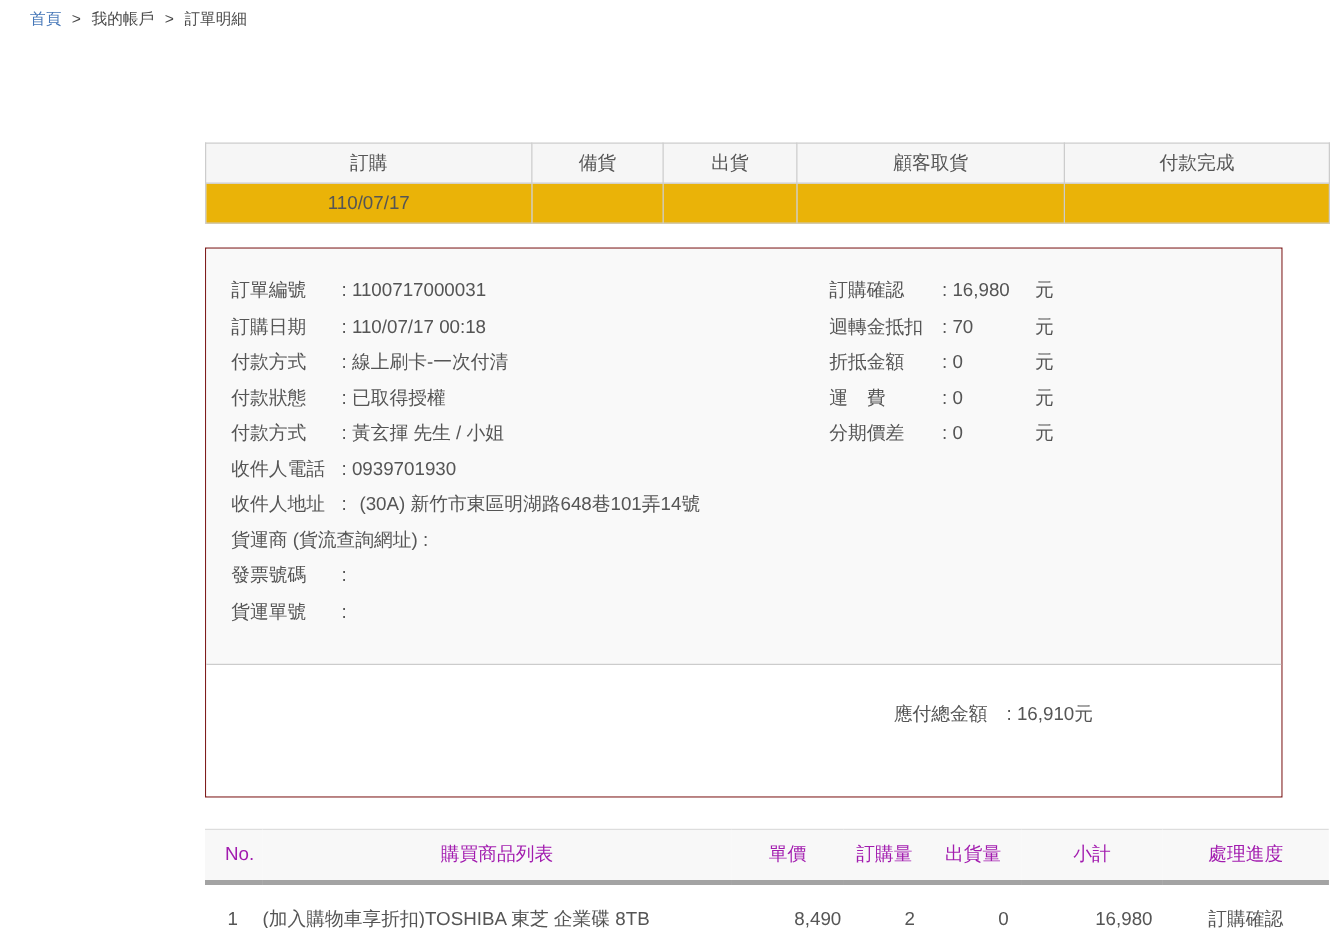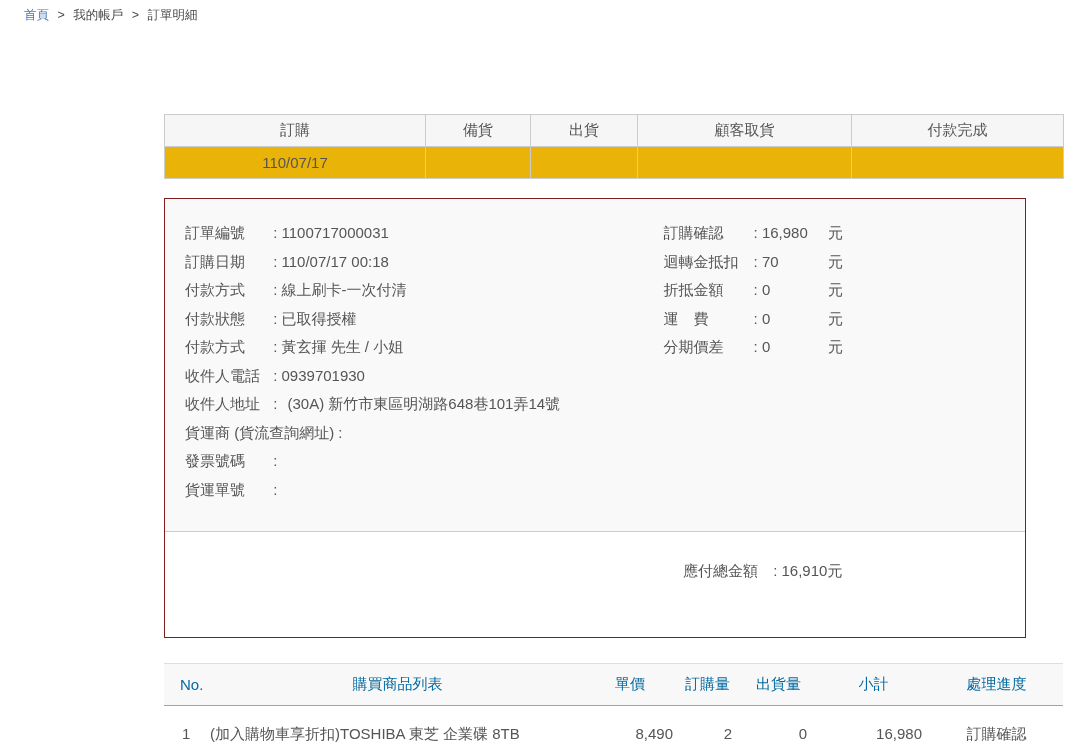--- a/index.html
+++ b/index.html
@@ -25,26 +25,26 @@
   .detail-main { background:#f9f9f9; padding:20px 20px 27px 20px; display:flex; }
   .col-left { width:500px; }
   .col-right { width:357px; }
   .info-row { line-height:28.5px; height:28.5px; white-space:nowrap; }
   .info-row .lbl { display:inline-block; min-width:84px; }
   .col-right .info-row .lbl { min-width:86px; }
   .col-right .info-row .val { display:inline-block; min-width:62px; }
   .addr-val { padding-left:6px; }
   .detail-total { border-top:1px solid #cccccc; background:#ffffff; height:106px;
     padding:30px 0 0 518px; white-space:nowrap; }
-  .detail-total .lbl { display:inline-block; min-width:86px; }
+  .detail-total .lbl { display:inline-block; min-width:86px;margin-left:32px; }
 
   
   .items-table { margin-top:25px; width:899px; border-collapse:collapse; table-layout:fixed; }
   .items-table thead th { background:#f8f8f8; border-top:1px solid #dddddd;
-    border-bottom:1px solid #a3a3a3; height:42px; font-weight:normal; font-size:15px; color:#0369a1; }
+    border-bottom:4px solid #a3a3a3; height:42px; font-weight:normal; font-size:15px; color:#a21caf; }
   .items-table thead th.h-no { text-align:left; padding-left:16px; }
   .items-table td { vertical-align:top; padding-top:11px; line-height:34px; font-size:15px; color:#555555; }
   .items-table td.c-no { padding-left:18px; }
   .items-table td.c-name { padding-right:24px; }
   .items-table td.c-price { text-align:right; padding-right:2px; }
   .items-table td.c-qty { text-align:right; padding-right:8px; }
   .items-table td.c-ship { text-align:right; padding-right:10px; }
   .items-table td.c-sub { text-align:right; padding-right:8px; }
   .items-table td.c-status { text-align:center; }
 </style>

